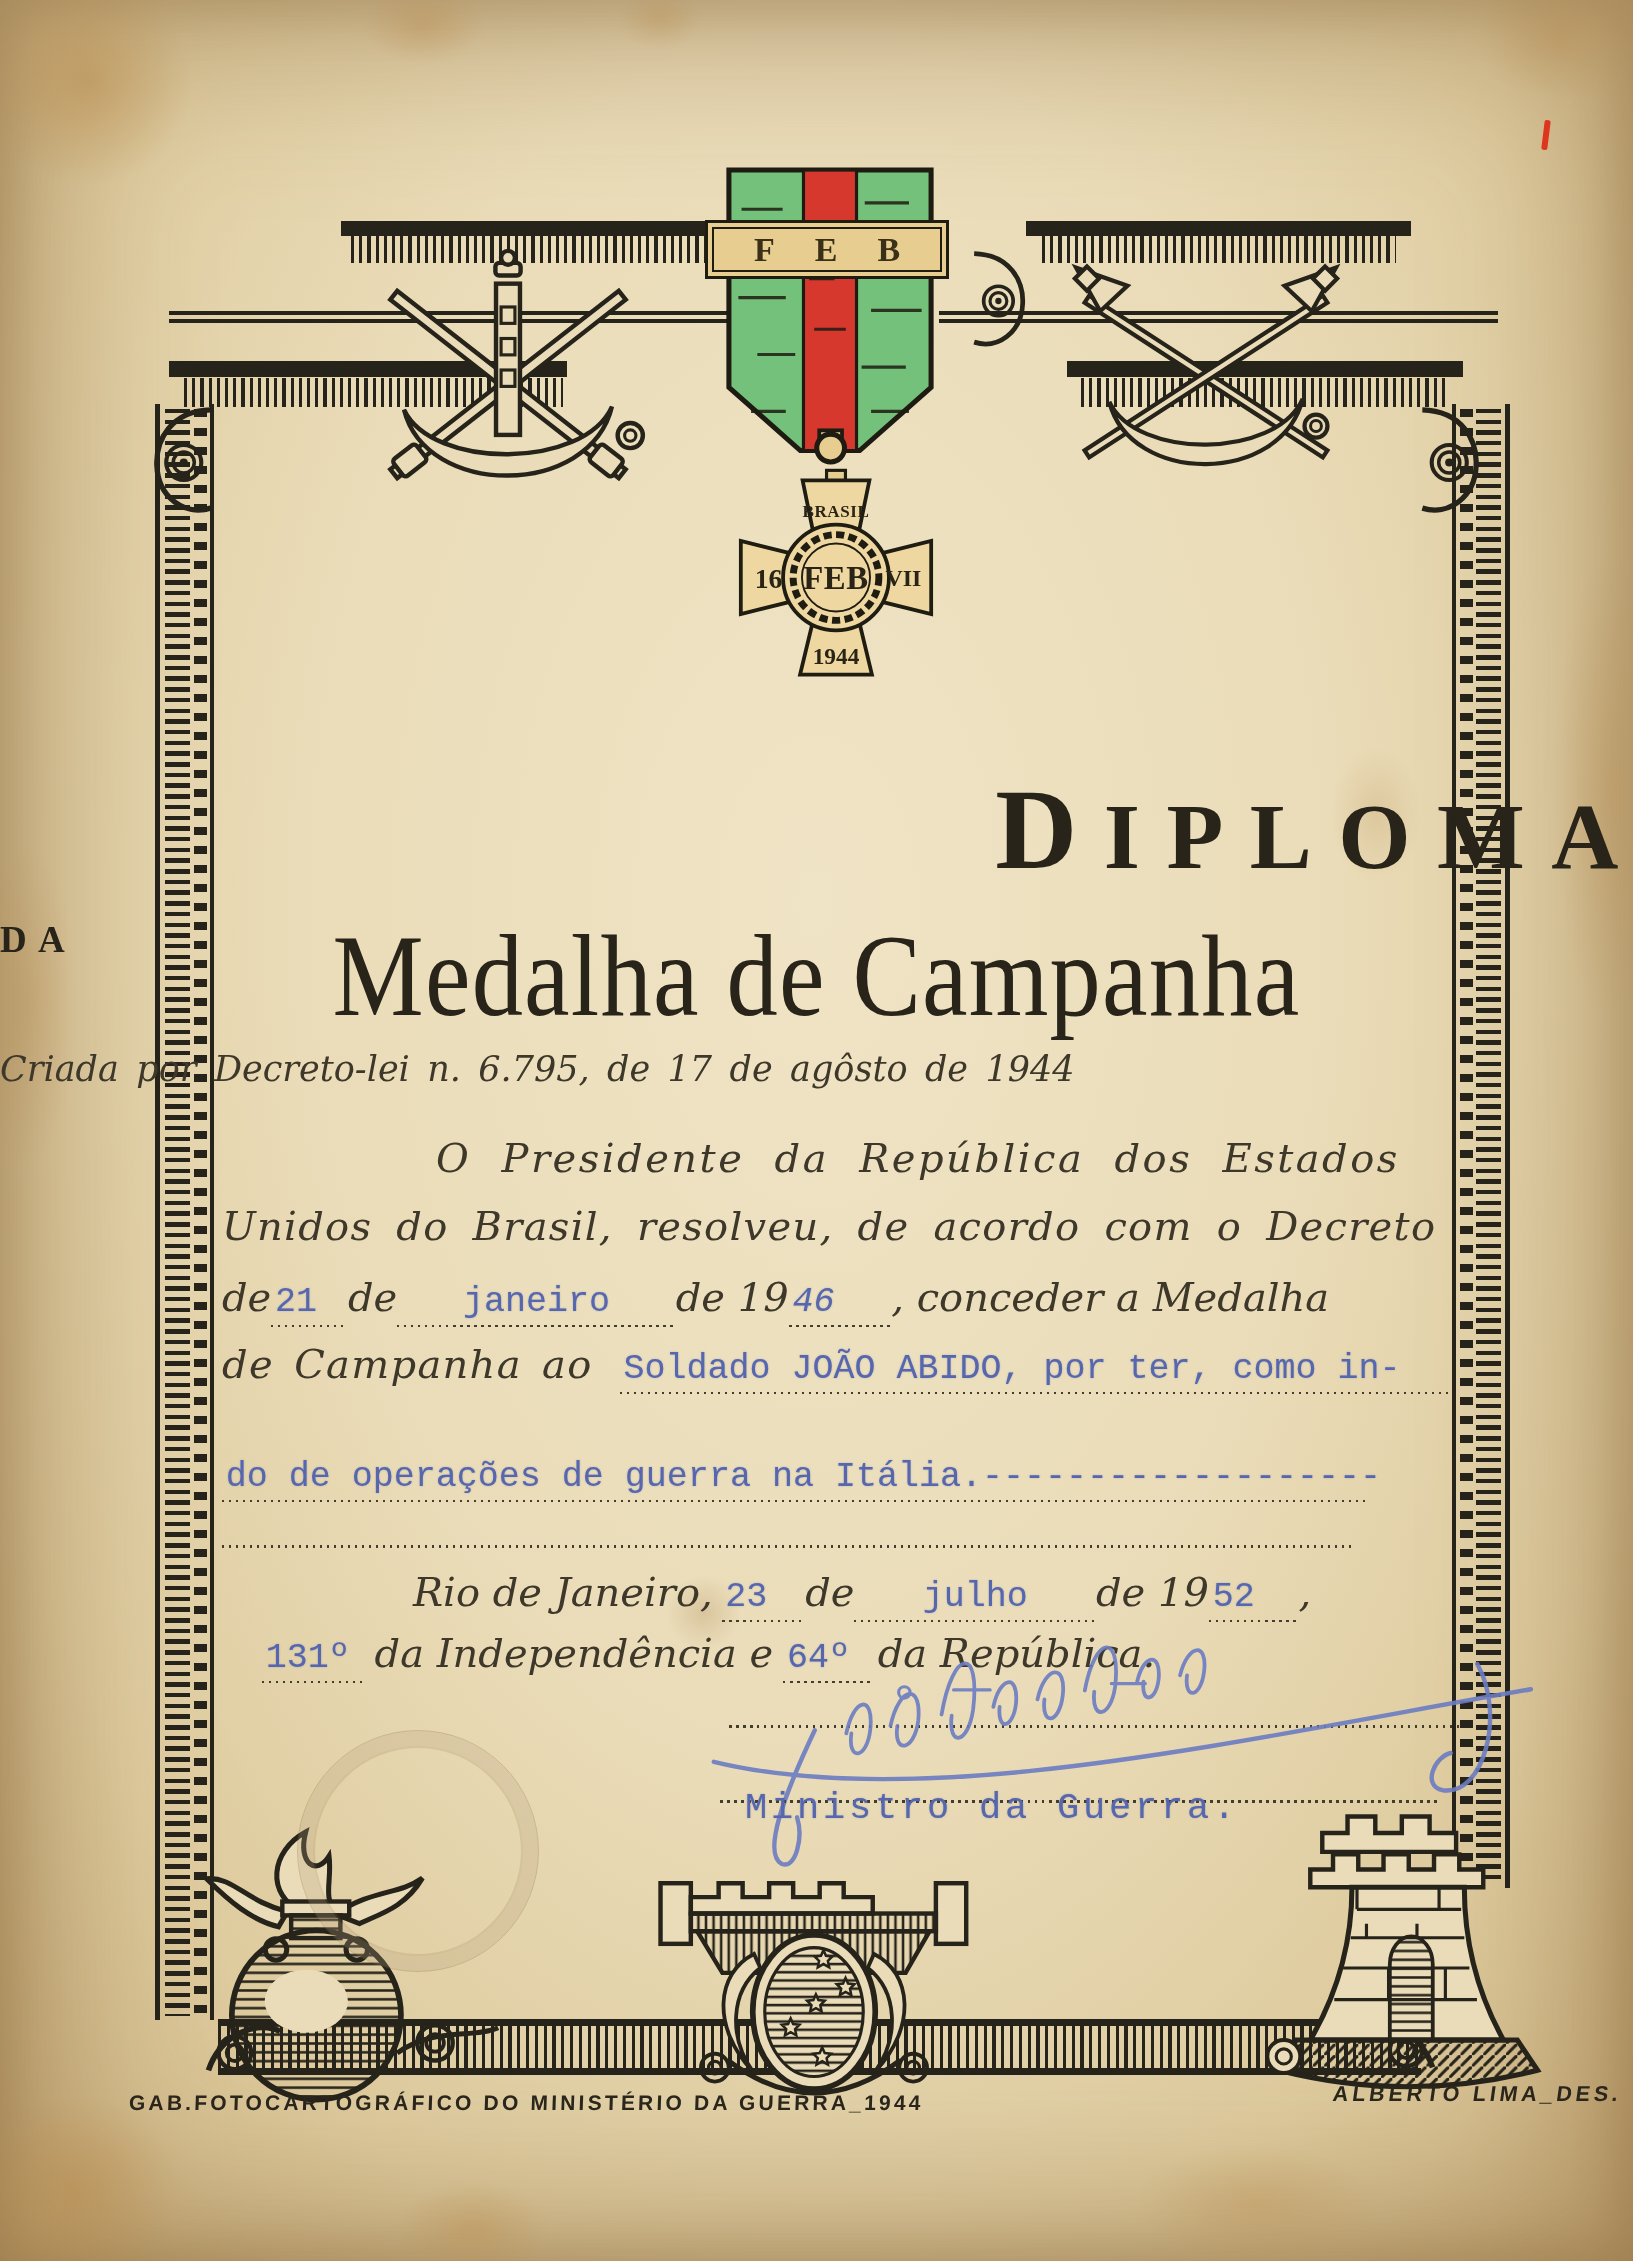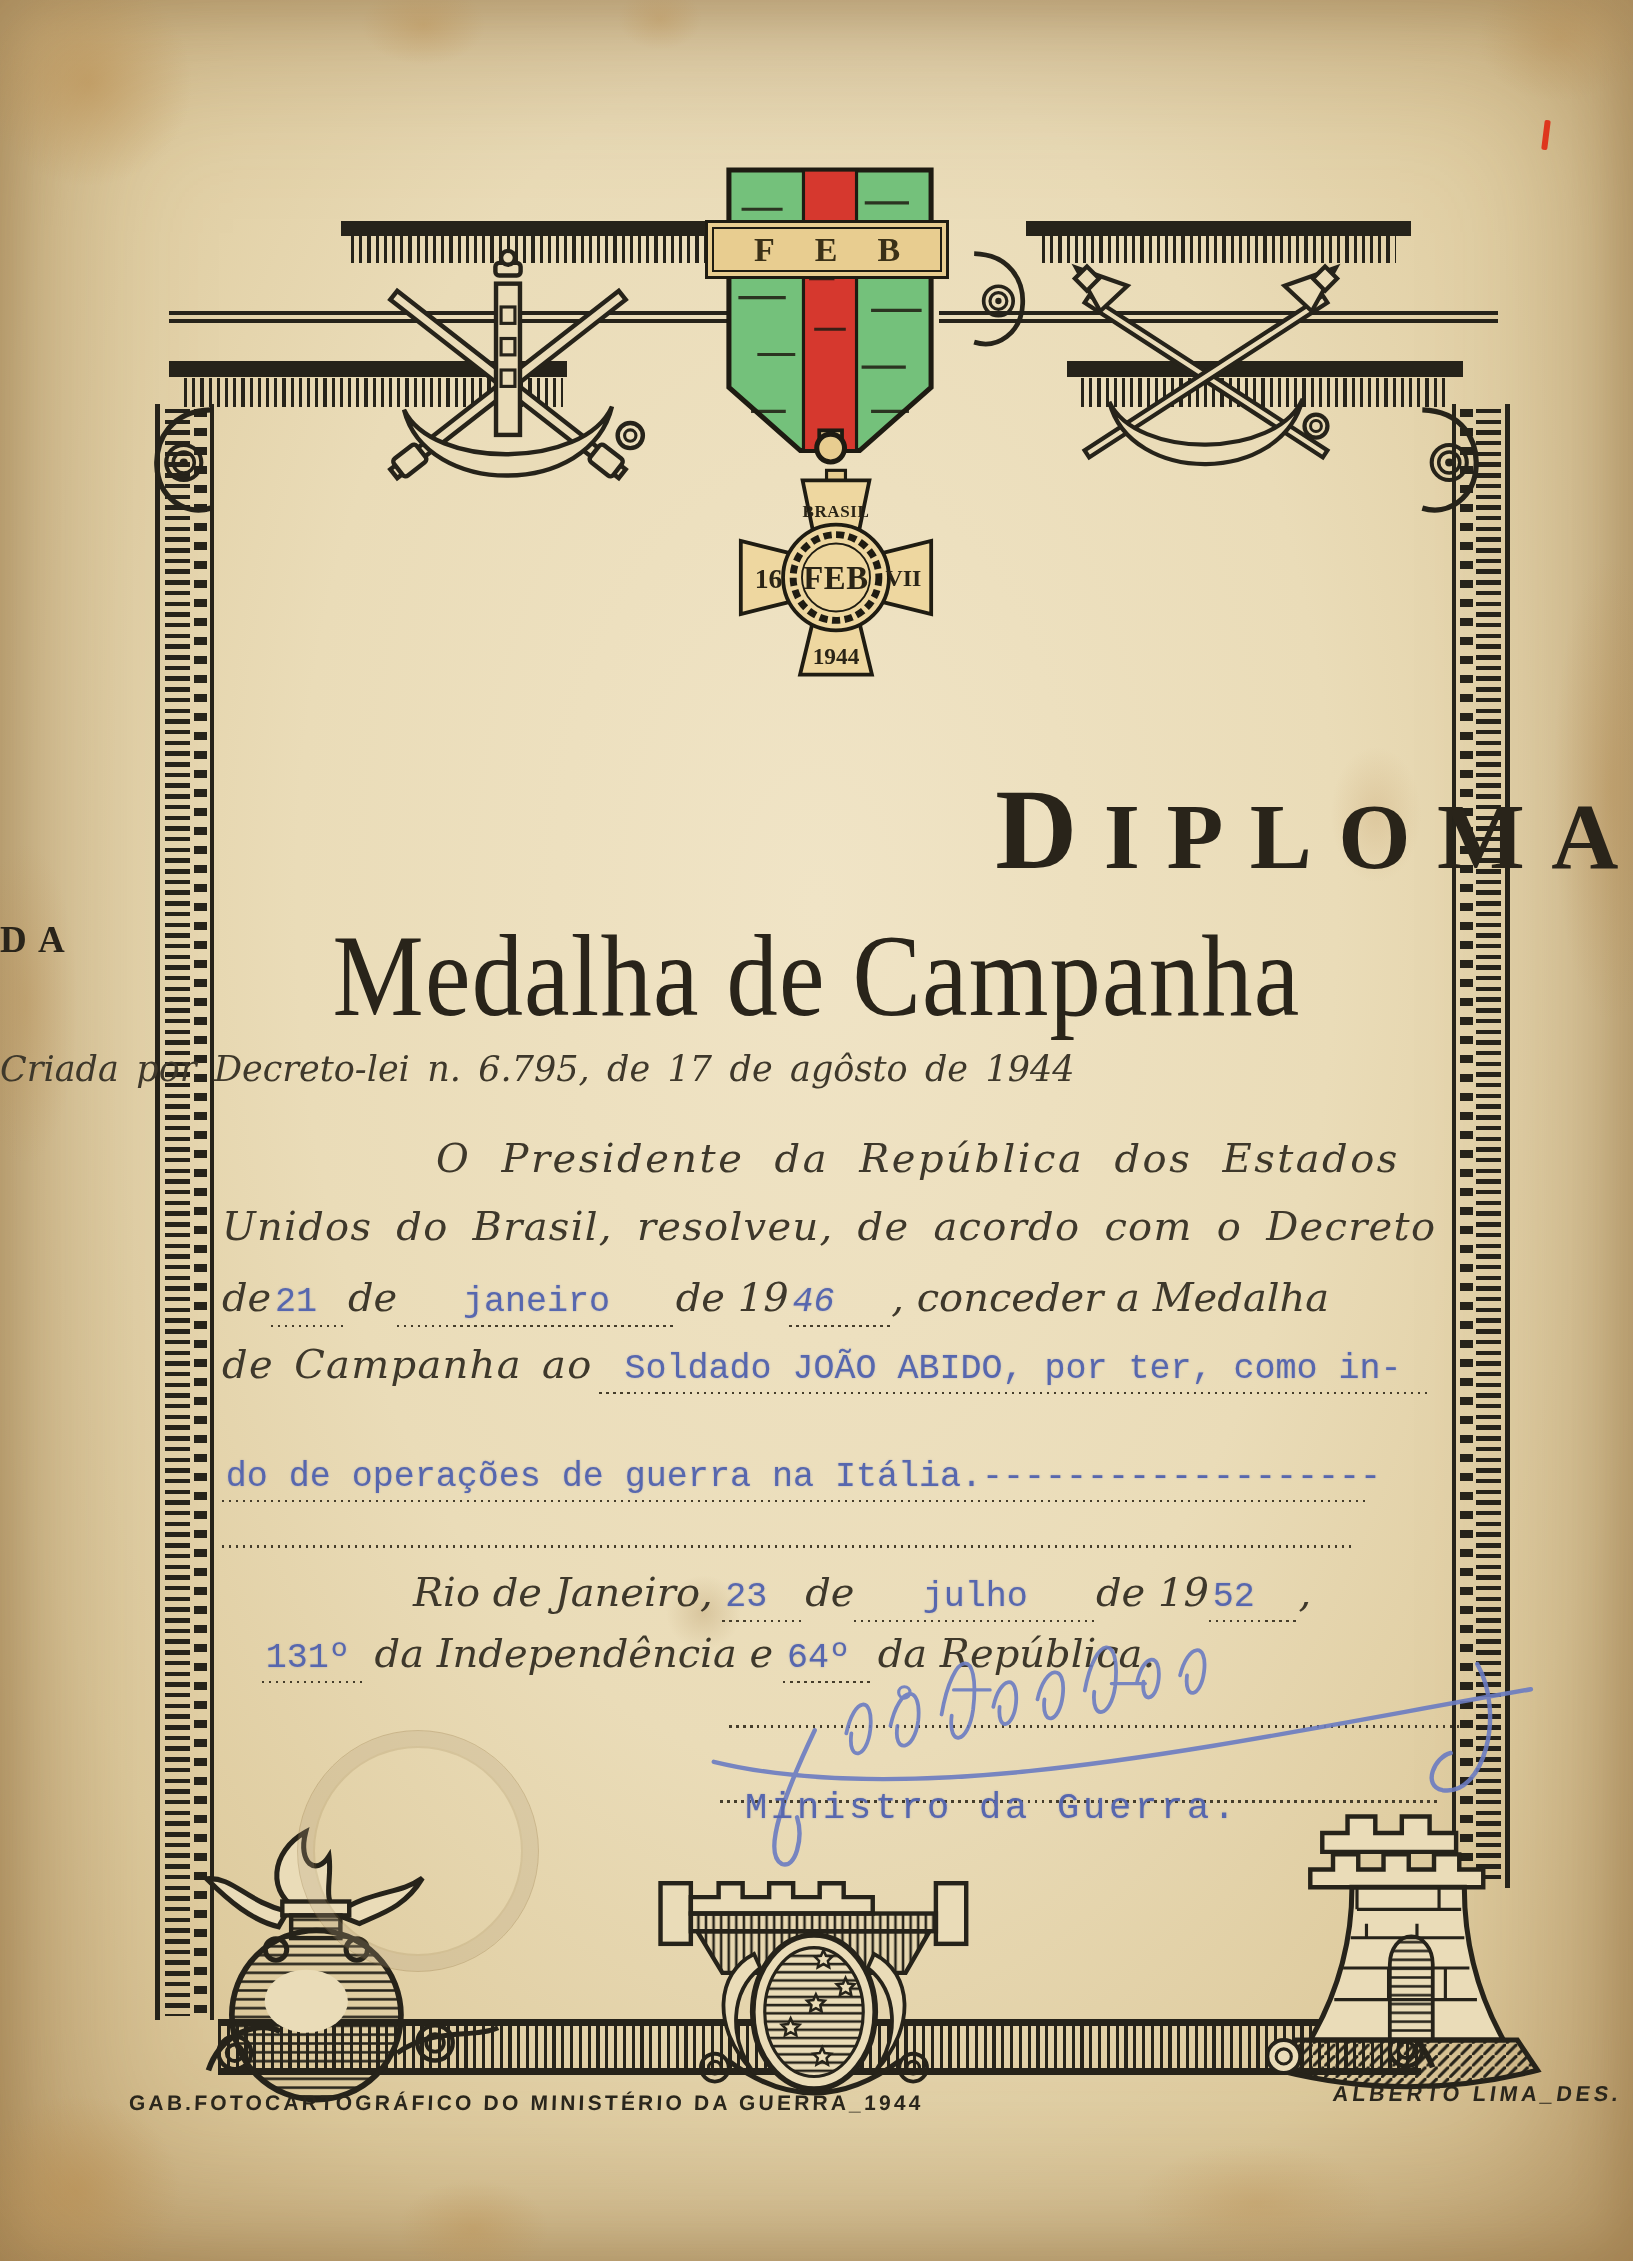--- a/index.html
+++ b/index.html
@@ -280,21 +280,21 @@
   <div class="creation script">Criada por Decreto-lei n. 6.795, de 17 de agôsto de 1944</div>
 
   <div class="line script" style="left:222px;top:1203px;letter-spacing:1.3px;word-spacing:10px;">Unidos do Brasil, resolveu, de acordo com o Decreto</div>
   <div class="line script" style="left:436px;top:1135px;letter-spacing:2.5px;word-spacing:15px;">O Presidente da República dos Estados</div>
 
   <div class="line" style="left:222px;top:1274px;">
     <span class="script">de</span><span class="blank" style="width:69px;"><span class="typed">21</span></span><span class="script">de</span><span class="blank" style="width:271px;text-align:center;"><span class="typed">janeiro</span></span><span class="script">de 19</span><span class="blank" style="width:95px;font-style:italic;"><span class="typed">46</span></span><span class="script">, conceder a Medalha</span>
   </div>
 
   <div class="line" style="left:222px;top:1341px;">
-    <span class="script" style="letter-spacing:1.3px;word-spacing:6.3px;">de Campanha ao</span><span class="blank" style="width:821px;margin-left:6px;text-align:center;"><span class="typed">Soldado JOÃO ABIDO, por ter, como in-</span></span>
+    <span class="script" style="letter-spacing:1.3px;word-spacing:6.3px;">de Campanha ao</span><span class="blank" style="width:821px;margin-left:27px;"><span class="typed">Soldado JOÃO ABIDO, por ter, como in-</span></span>
   </div>
 
 
   <div class="line" style="left:222px;top:1457px;">
     <span class="blank" style="width:1136px;"><span class="typed">do de operações de guerra na Itália.-------------------</span></span>
   </div>
 
   <div class="dl" style="left:222px;top:1545px;width:1130px;"></div>
 
   <div class="line" style="left:413px;top:1569px;">

